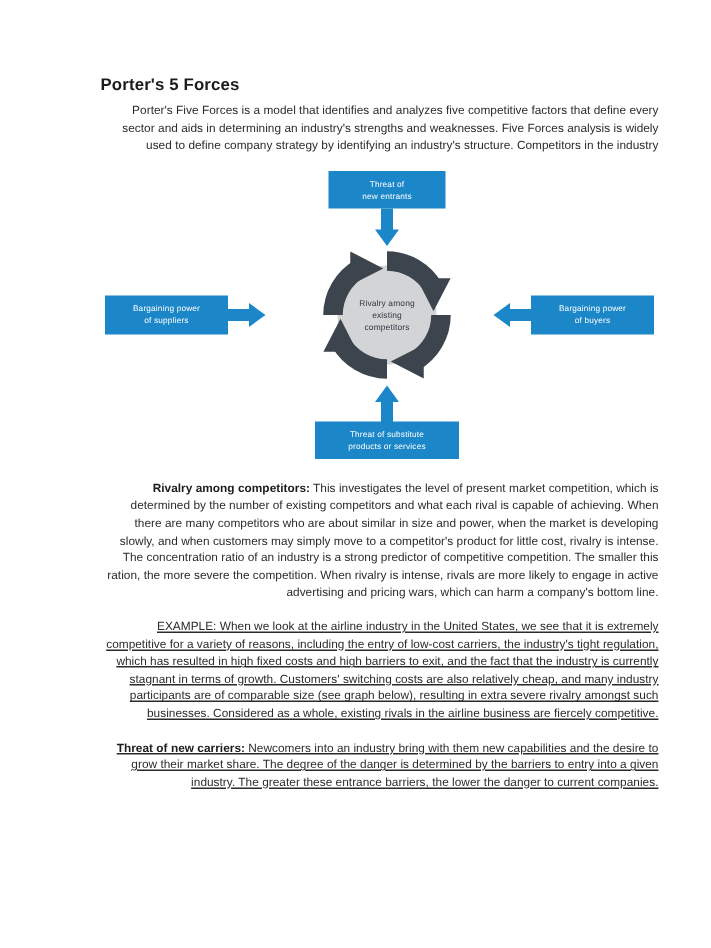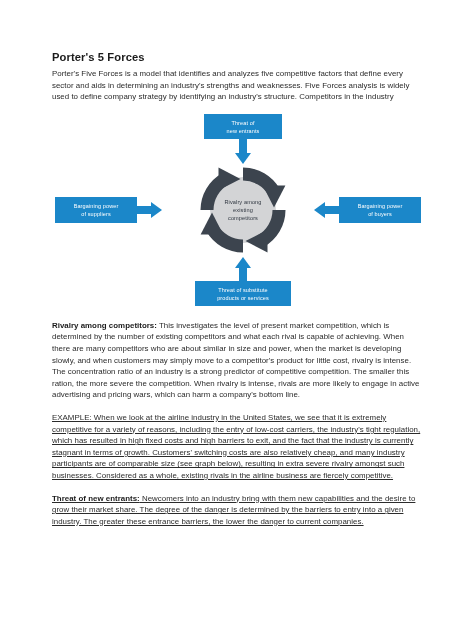--- a/index.html
+++ b/index.html
@@ -20,40 +20,40 @@
   .page {
     position: relative;
     width: 474px;
     height: 632px;
     background: #ffffff;
     box-sizing: border-box;
   }
 
   .doc-body {
     position: absolute;
-    left: 52px;
+    left: 67px;
     top: 50px;
     width: 372px;
   }
 
   .doc-title {
     font-size: 11.2px;
     font-weight: bold;
     color: #1b1b1b;
     letter-spacing: 0.1px;
     margin: 0 0 4px 0;
     line-height: 14px;
   }
 
   .para {
     font-size: 7.9px;
     line-height: 11.6px;
     color: #2b2b2b;
     margin: 0;
-    text-align: left;
+    text-align: right;
     letter-spacing: 0.02px;
   }
 
   .para + .para {
     margin-top: 11px;
     text-decoration: underline;
   }
 
   .para .lead {
     font-weight: bold;
@@ -192,17 +192,17 @@
 
     <p class="para">
       <span class="lead">Rivalry among competitors:</span><span> This investigates the level of present market competition, which is determined by the number of existing competitors and what each rival is capable of achieving. When there are many competitors who are about similar in size and power, when the market is developing slowly, and when customers may simply move to a competitor's product for little cost, rivalry is intense. The concentration ratio of an industry is a strong predictor of competitive competition. The smaller this ration, the more severe the competition. When rivalry is intense, rivals are more likely to engage in active advertising and pricing wars, which can harm a company's bottom line.</span>
     </p>
 
     <p class="para">
       <span class="lead"></span><span>EXAMPLE: When we look at the airline industry in the United States, we see that it is extremely competitive for a variety of reasons, including the entry of low-cost carriers, the industry's tight regulation, which has resulted in high fixed costs and high barriers to exit, and the fact that the industry is currently stagnant in terms of growth. Customers' switching costs are also relatively cheap, and many industry participants are of comparable size (see graph below), resulting in extra severe rivalry amongst such businesses. Considered as a whole, existing rivals in the airline business are fiercely competitive.</span>
     </p>
 
     <p class="para">
-      <span class="lead">Threat of new entrants:</span><span> Newcomers into an industry bring with them new capabilities and the desire to grow their market share. The degree of the danger is determined by the barriers to entry into a given industry. The greater these entrance barriers, the lower the danger to current companies.</span>
+      <span class="lead">Threat of new carriers:</span><span> Newcomers into an industry bring with them new capabilities and the desire to grow their market share. The degree of the danger is determined by the barriers to entry into a given industry. The greater these entrance barriers, the lower the danger to current companies.</span>
     </p>
 
   </div>
 </div>
 
 </body></html>

